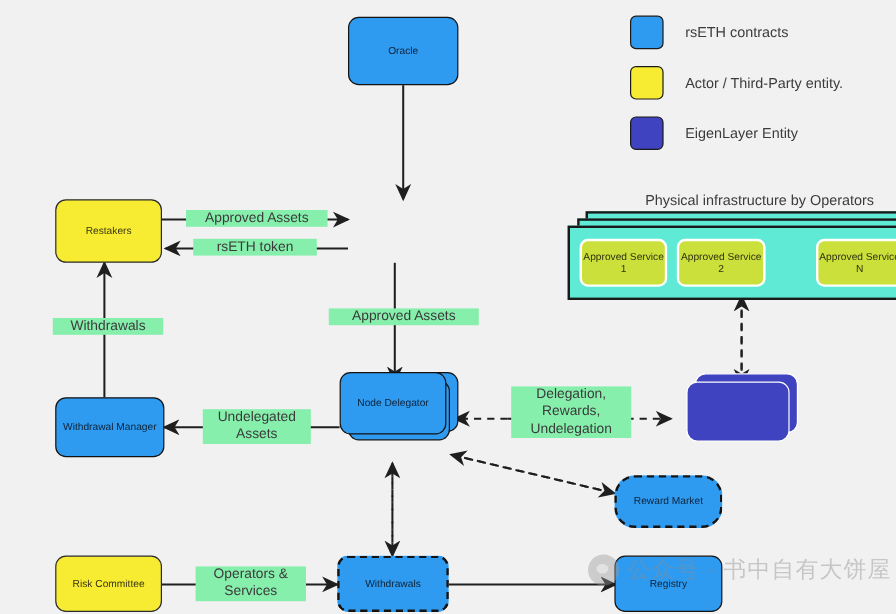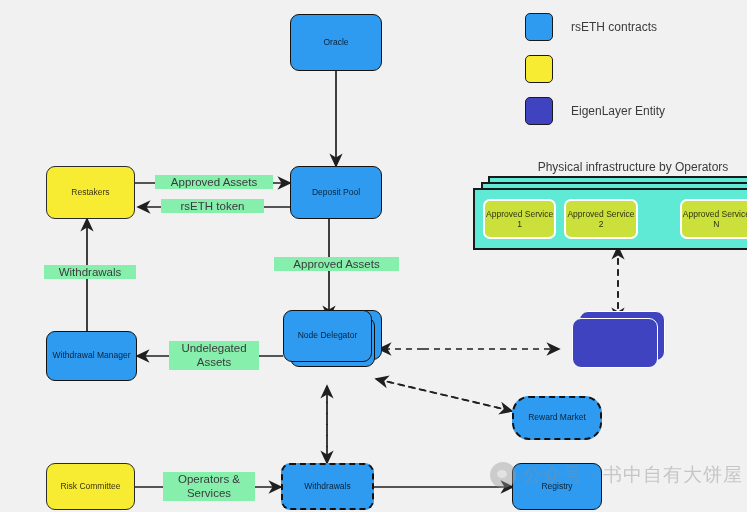--- a/index.html
+++ b/index.html
@@ -139,40 +139,40 @@
     </g>
   </svg>
 
   <div id="legend">
     <div class="legend-row">
       <div class="legend-swatch" style="background:#2f9bf0"></div>
       <div class="legend-label">rsETH contracts</div>
     </div>
     <div class="legend-row">
       <div class="legend-swatch" style="background:#f8ec32"></div>
+      <div class="legend-label">Actor / Third-Party entity.</div>
     </div>
     <div class="legend-row">
       <div class="legend-swatch" style="background:#3f43bf"></div>
       <div class="legend-label">EigenLayer Entity</div>
     </div>
   </div>
 
   <div id="infra-title">Physical infrastructure by Operators</div>
   <div class="infra-card" style="left:450px;top:176px;width:290px;height:62px;"></div>
   <div class="infra-card" style="left:443px;top:182px;width:290px;height:62px;"></div>
   <div class="infra-card" id="infra-front" style="left:435px;top:188px;width:290px;height:62px;">
     <div class="service-box">Approved Service 1</div>
     <div class="service-box">Approved Service 2</div>
     <div class="service-gap"></div>
     <div class="service-box">Approved Service N</div>
   </div>
 
   <div class="node blue" style="left:252px;top:14px;width:92px;height:57px;">Oracle</div>
 
-  <div class="node blue" style="left:252px;top:166px;width:92px;height:53px;">Deposit Pool</div>
 
   <div class="node yellow" style="left:8px;top:166px;width:89px;height:53px;">Restakers</div>
 
   <div class="node blue" style="left:8px;top:331px;width:91px;height:50px;">Withdrawal Manager</div>
 
   <div class="stack-layer blue" style="left:259px;top:310px;width:85px;height:50px;"></div>
   <div class="stack-layer blue" style="left:252px;top:317px;width:85px;height:50px;"></div>
   <div class="node blue" style="left:245px;top:310px;width:89px;height:52px;">Node Delegator</div>
 
   <div class="stack-layer purple" style="left:541px;top:311px;width:86px;height:50px;border-color:#ffffff;"></div>
@@ -190,20 +190,23 @@
 
   <div class="edge-label" style="left:123px;top:199px;width:103px;">rsETH token</div>
 
   <div class="edge-label" style="left:236px;top:257px;width:125px;">Approved Assets</div>
 
   <div class="edge-label" style="left:6px;top:265px;width:92px;">Withdrawals</div>
 
   <div class="edge-label" style="left:131px;top:341px;width:90px;">Undelegated
 Assets</div>
 
+  <div class="edge-label" style="left:388px;top:322px;width:100px;">Delegation,
+Rewards,
+Undelegation</div>
 
   <div class="edge-label" style="left:125px;top:472px;width:92px;">Operators &amp;
 Services</div>
 
   <div id="watermark">
     <div id="wm-badge"></div>
     <div class="wm-text">公众号 · 书中自有大饼屋</div>
   </div>
 
 </div>

